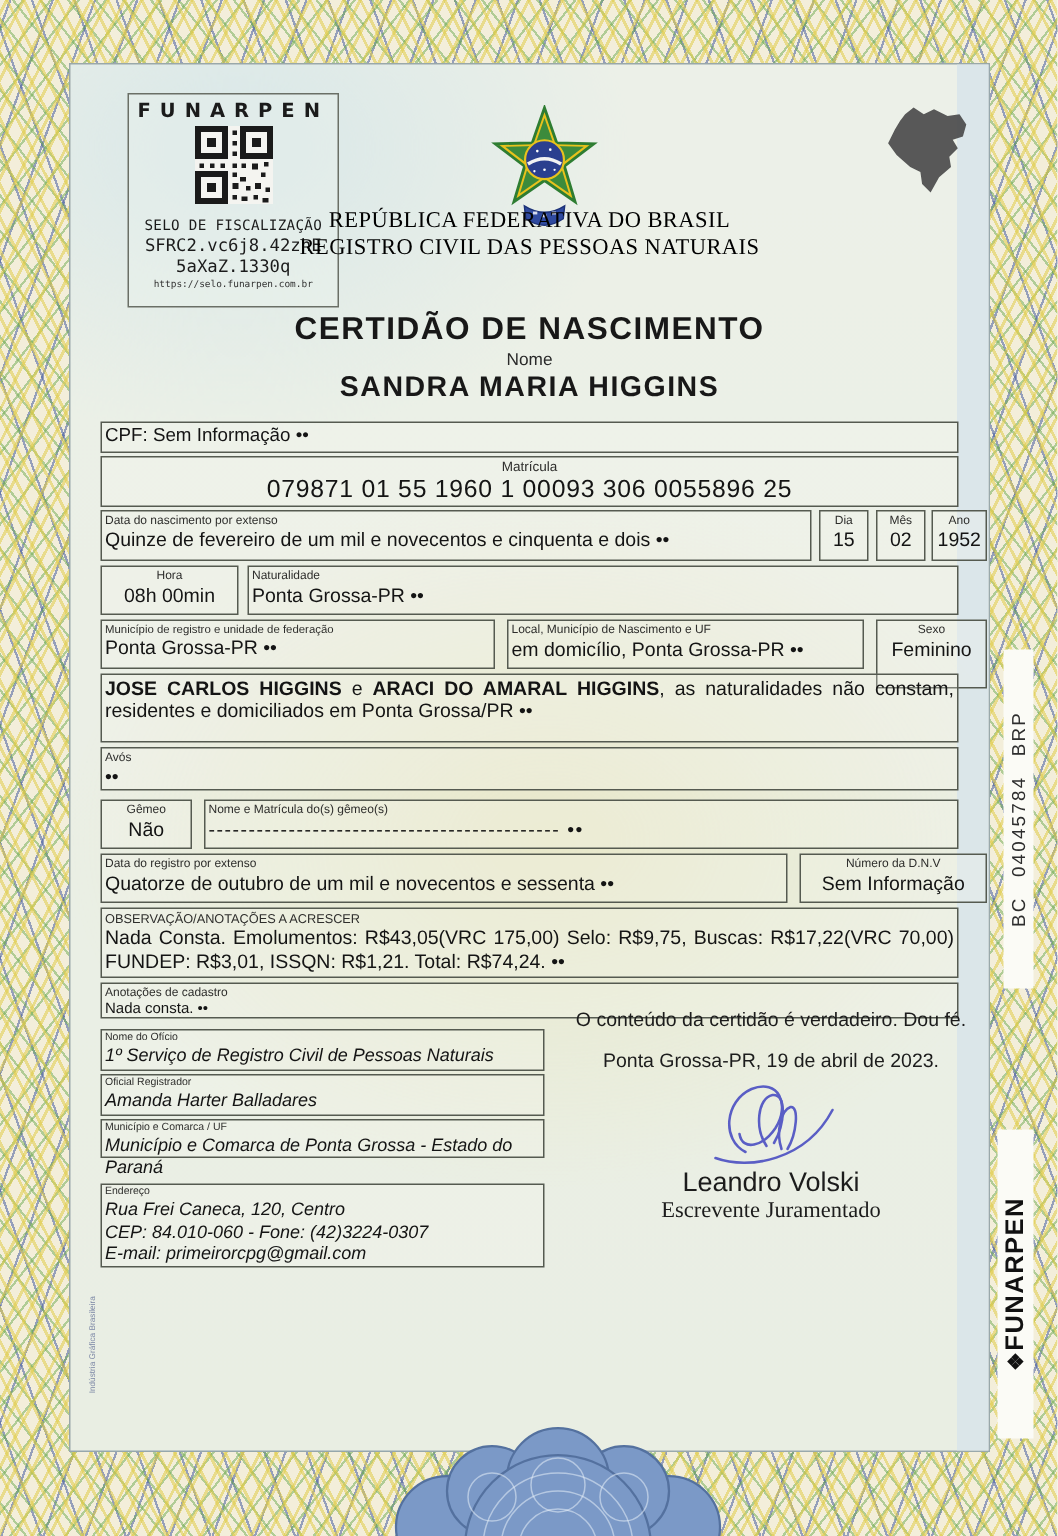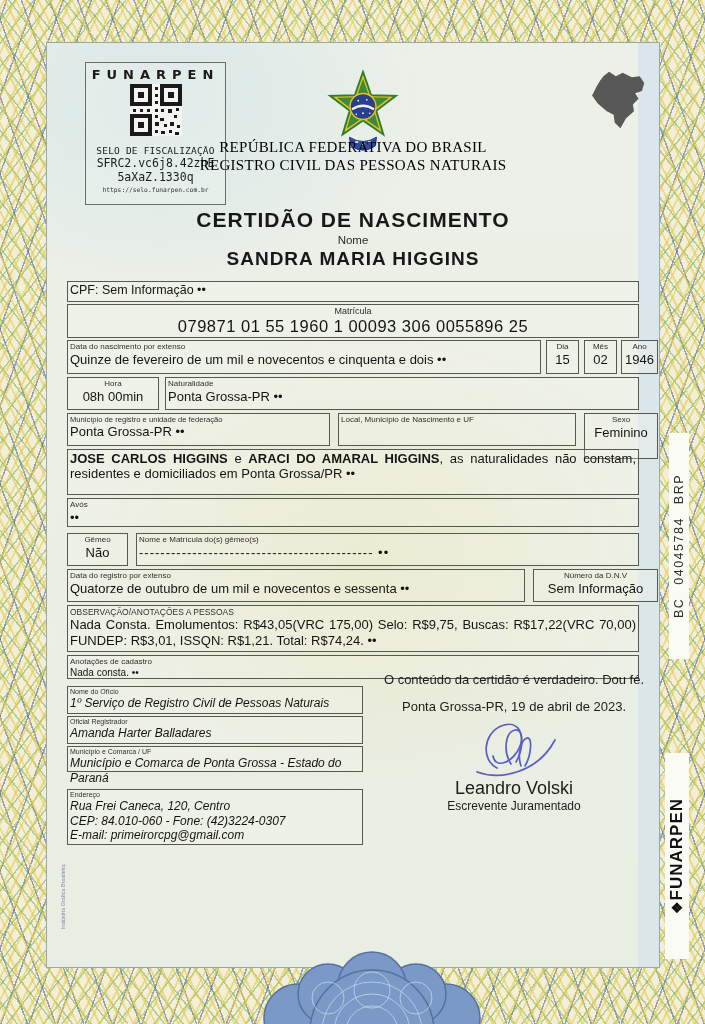--- a/index.html
+++ b/index.html
@@ -46,21 +46,21 @@
   .title-sub { position:absolute; left:46px; top:234px; width:614px; text-align:center; font-size:11.5px; color:#2a2a2a; }
   .title-name { position:absolute; left:46px; top:248px; width:614px; text-align:center; font-size:19px; font-weight:bold; letter-spacing:1px; color:#181818; }
   .rot { position:absolute; transform:rotate(-90deg); text-align:center; background:#fbfbf6; }
   .serial { width:226px; height:20px; left:566px; top:536px; font-size:12.5px; letter-spacing:1.5px; word-spacing:8px; color:#2d2d2d; line-height:20px; }
   .brand { width:206px; height:24px; left:574px; top:844px; font-weight:bold; font-size:17px; letter-spacing:1px; color:#111; line-height:24px; }
   .leftprint { position:absolute; left:14px; top:892px; width:100px; height:9px; transform:rotate(-90deg); font-size:5.5px; color:#7d88a6; text-align:center; }
   .attest { position:absolute; left:368px; top:672px; width:292px; text-align:center; color:#1c1c1c; }
   .attest .a1 { font-size:13px; }
   .attest .a2 { font-size:13px; margin-top:12px; }
   .attest .nm { font-size:18px; margin-top:2px; }
-  .attest .rl { font-size:12px; }
+  .attest .rl { font-size:15px;font-family:Liberation Serif, serif; }
   .sig { margin:2px auto -14px auto; display:block; }
 </style>
 </head>
 <body>
 
 <div class="page">
   <div class="sheet">
     <div class="sheet-strip"></div>
   </div>
 
@@ -154,38 +154,39 @@
   <div class="fbox c" style="left:546px;top:340px;width:33px;height:34px;padding:1px 6px">
     <span class="lbl">Dia</span>
     <span class="val">15</span>
   </div>
   <div class="fbox c" style="left:584px;top:340px;width:33px;height:34px;padding:1px 1px">
     <span class="lbl">Mês</span>
     <span class="val">02</span>
   </div>
   <div class="fbox c" style="left:621px;top:340px;width:37px;height:34px;padding:1px 1px">
     <span class="lbl">Ano</span>
-    <span class="val">1946</span>
+    <span class="val">1952</span>
   </div>
 
   <div class="fbox c" style="left:67px;top:377px;width:92px;height:33px">
     <span class="lbl">Hora</span>
     <span class="val">08h 00min</span>
   </div>
   <div class="fbox" style="left:165px;top:377px;width:474px;height:33px">
     <span class="lbl">Naturalidade</span>
     <span class="val">Ponta Grossa-PR ••</span>
   </div>
 
   <div class="fbox" style="left:67px;top:413px;width:263px;height:33px">
     <span class="lbl" style="font-size:7.6px">Município de registro e unidade de federação</span>
     <span class="val">Ponta Grossa-PR ••</span>
   </div>
   <div class="fbox" style="left:338px;top:413px;width:238px;height:33px">
     <span class="lbl">Local, Município de Nascimento e UF</span>
+    <span class="val">em domicílio, Ponta Grossa-PR ••</span>
   </div>
   <div class="fbox c" style="left:584px;top:413px;width:74px;height:46px">
     <span class="lbl">Sexo</span>
     <span class="val">Feminino</span>
   </div>
 
   <div class="fbox" style="left:67px;top:449px;width:572px;height:46px">
     <span class="val justify" style="display:block"><b>JOSE CARLOS HIGGINS</b><span> e </span><b>ARACI DO AMARAL HIGGINS</b><span>, as naturalidades não constam, residentes e domiciliados em Ponta Grossa/PR ••</span></span>
   </div>
 
@@ -206,21 +207,21 @@
   <div class="fbox" style="left:67px;top:569px;width:458px;height:33px">
     <span class="lbl">Data do registro por extenso</span>
     <span class="val">Quatorze de outubro de um mil e novecentos e sessenta ••</span>
   </div>
   <div class="fbox c" style="left:533px;top:569px;width:125px;height:33px">
     <span class="lbl">Número da D.N.V</span>
     <span class="val">Sem Informação</span>
   </div>
 
   <div class="fbox" style="left:67px;top:605px;width:572px;height:47px">
-    <span class="lbl" style="font-size:8.5px">OBSERVAÇÃO/ANOTAÇÕES A PESSOAS</span>
+    <span class="lbl" style="font-size:8.5px">OBSERVAÇÃO/ANOTAÇÕES A ACRESCER</span>
     <span class="val justify">Nada Consta. Emolumentos: R$43,05(VRC 175,00) Selo: R$9,75, Buscas: R$17,22(VRC 70,00) FUNDEP: R$3,01, ISSQN: R$1,21. Total: R$74,24. ••</span>
   </div>
 
   <div class="fbox" style="left:67px;top:636px;width:572px;height:26px;top:655px;height:24px">
     <span class="lbl">Anotações de cadastro</span>
     <span class="val" style="font-size:10px">Nada consta. ••</span>
   </div>
 
   <div class="fbox it" style="left:67px;top:686px;width:296px;height:28px">
     <span class="lbl">Nome do Ofício</span>

